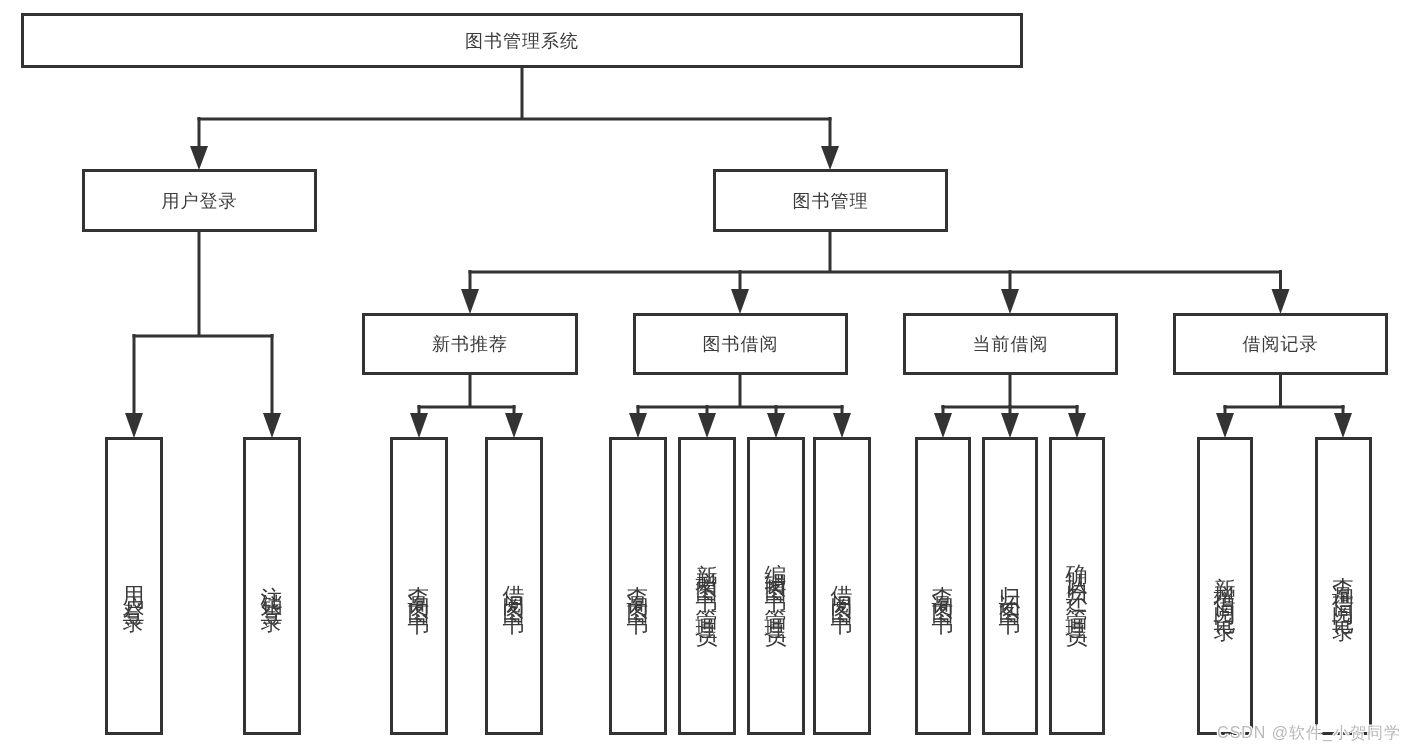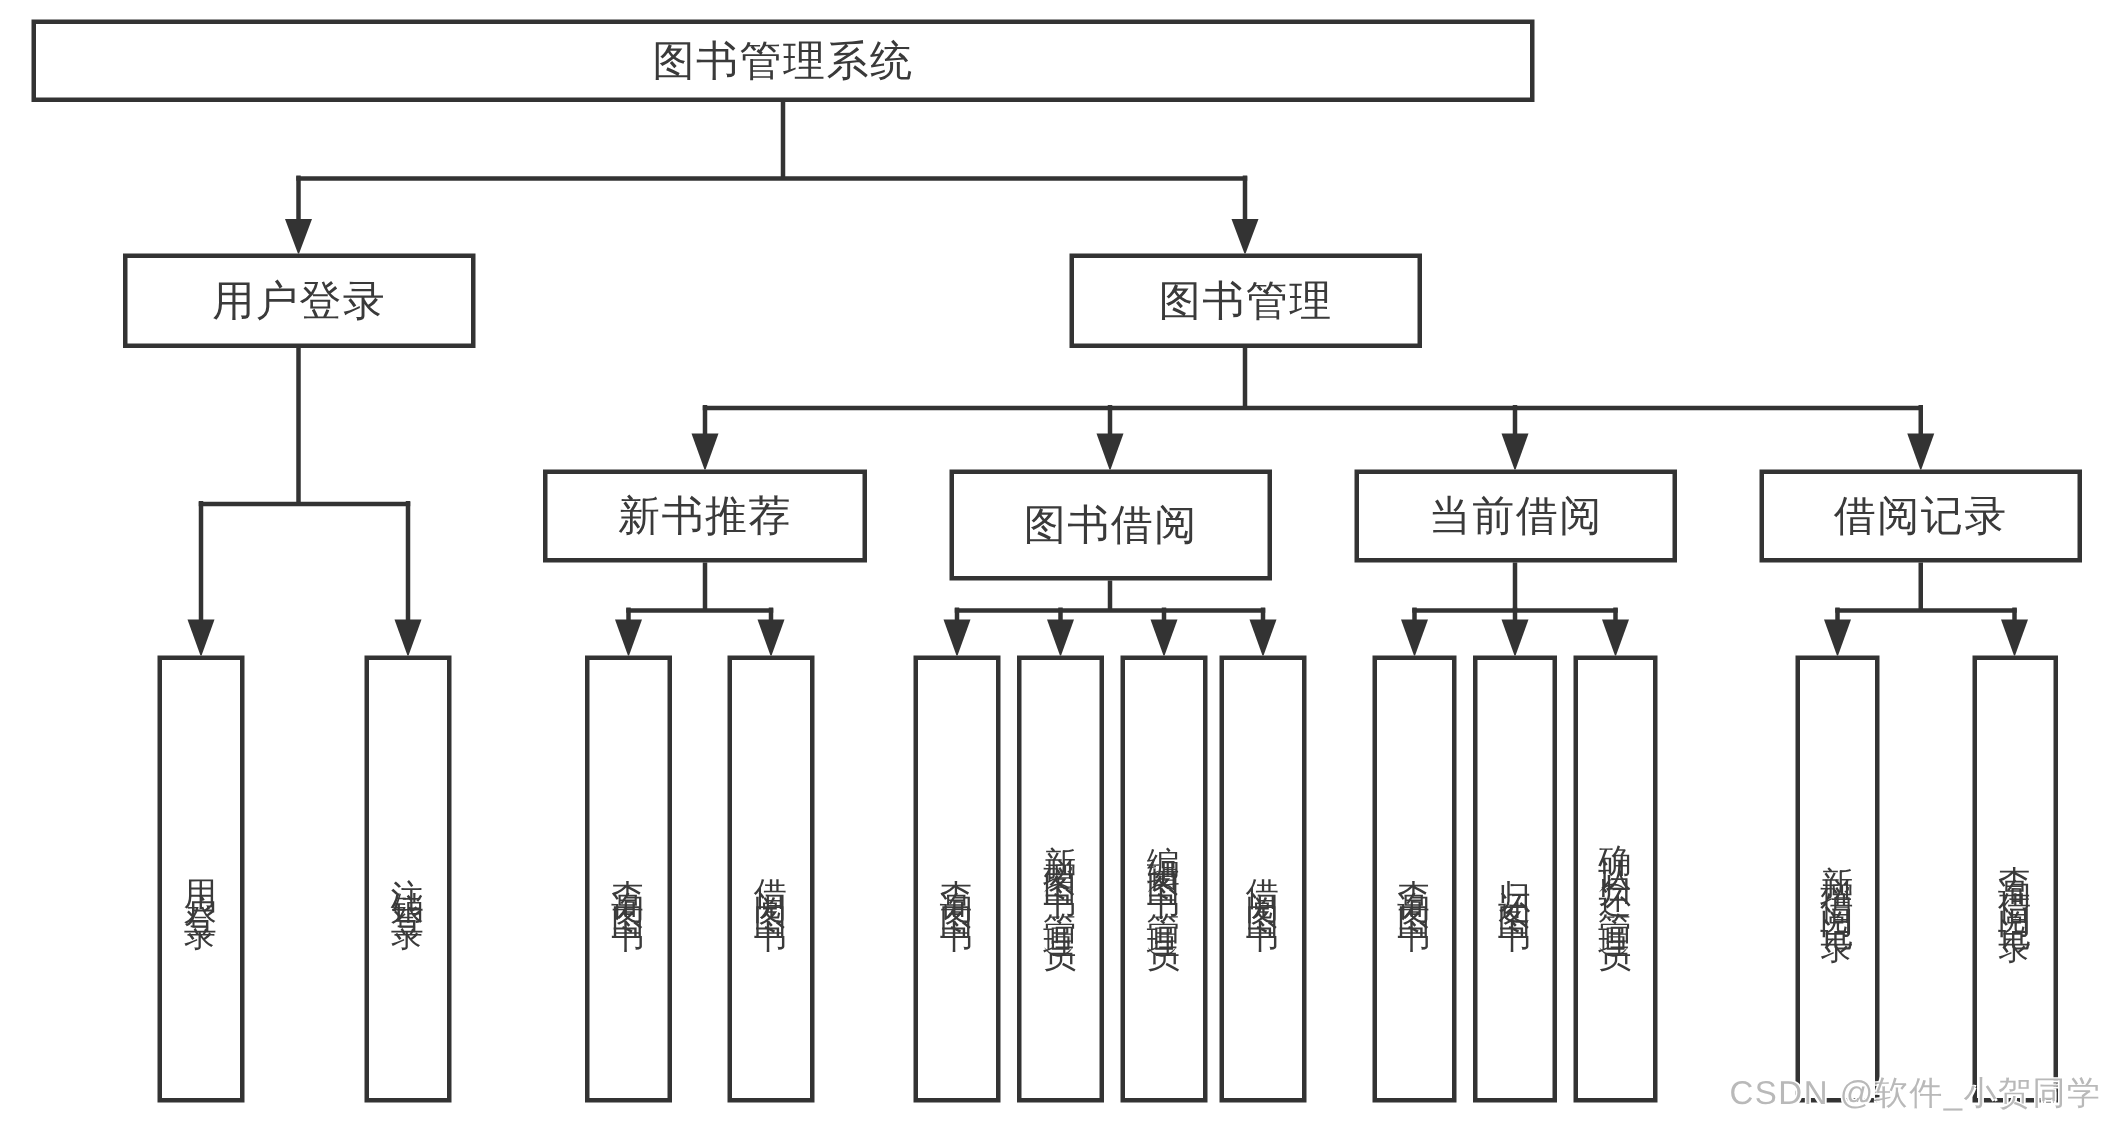--- a/index.html
+++ b/index.html
@@ -21,33 +21,33 @@
   #wires line{stroke:var(--line);stroke-width:3;}
   #wires .arrowhead{fill:var(--line);stroke:none;}
   .node{
     position:absolute;
     box-sizing:border-box;
     border:3px solid var(--line);
     background:#fff;
     display:flex;align-items:center;justify-content:center;
     text-align:center;
   }
-  .node.hlabel{font-size:28px;letter-spacing:1px;}
+  .node.hlabel{font-size:18px;letter-spacing:1px;}
   .node.leaf .vtext{
     writing-mode:vertical-rl;
     text-orientation:mixed;
     font-size:22px;
     line-height:1.05;
     letter-spacing:9px;
     white-space:nowrap;
   }
   #watermark{
     position:absolute;
     right:4px;bottom:3px;
-    font-size:22px;
+    font-size:16px;
     color:var(--wm);
     letter-spacing:1px;
     z-index:6;
     text-shadow:1px 1px 0 #fff,-1px -1px 0 #fff,1px -1px 0 #fff,-1px 1px 0 #fff;
     white-space:nowrap;
   }
 </style>
 </head>
 <body>
 
@@ -122,21 +122,21 @@
   <div class="node hlabel" style="left:82px;top:169px;width:235px;height:63px;">
     <span>用户登录</span>
   </div>
   <div class="node hlabel" style="left:713px;top:169px;width:235px;height:63px;">
     <span>图书管理</span>
   </div>
 
   <div class="node hlabel" style="left:362px;top:313px;width:216px;height:62px;">
     <span>新书推荐</span>
   </div>
-  <div class="node hlabel" style="left:633px;top:313px;width:215px;height:74px;">
+  <div class="node hlabel" style="left:633px;top:313px;width:215px;height:62px;">
     <span>图书借阅</span>
   </div>
   <div class="node hlabel" style="left:903px;top:313px;width:215px;height:62px;font-family:Liberation Mono, monospace;">
     <span>当前借阅</span>
   </div>
   <div class="node hlabel" style="left:1173px;top:313px;width:215px;height:62px;">
     <span>借阅记录</span>
   </div>
 
   <div class="node leaf" style="left:105px;top:437px;width:58px;height:298px;">

